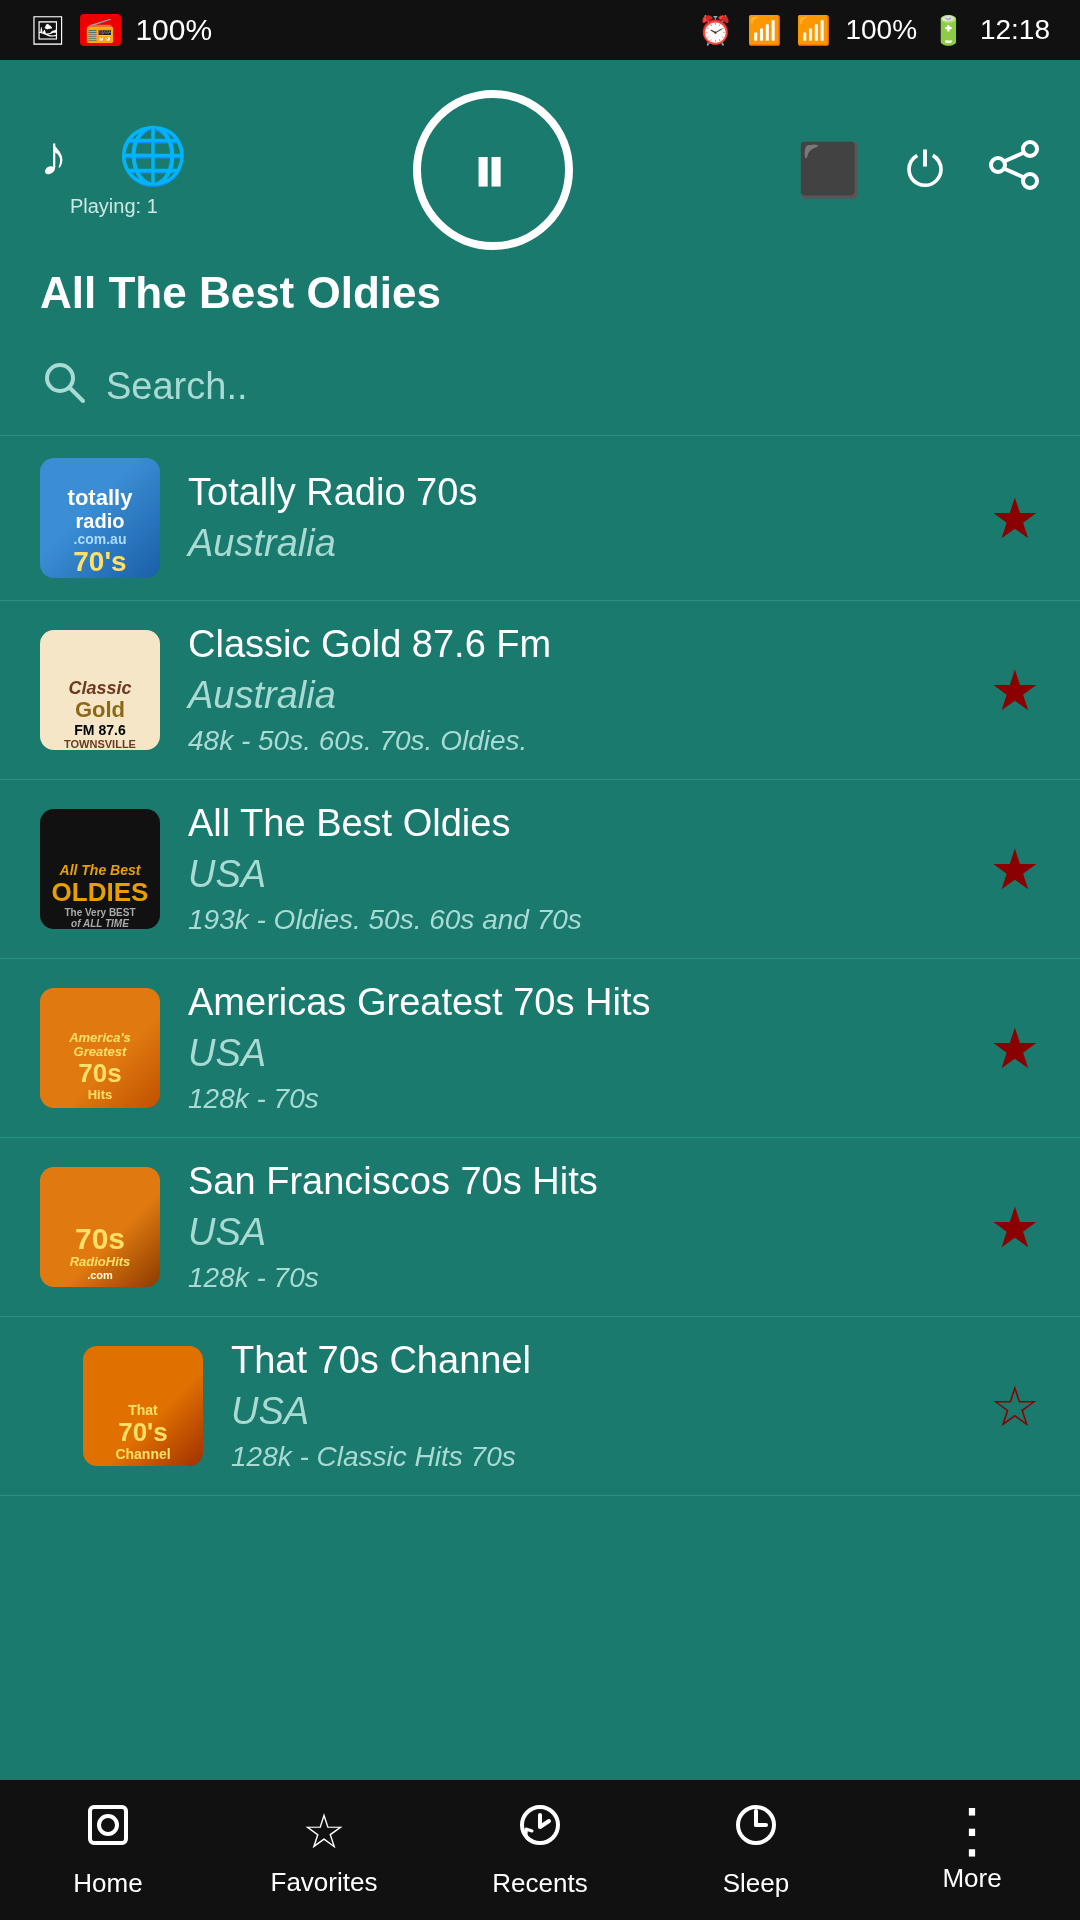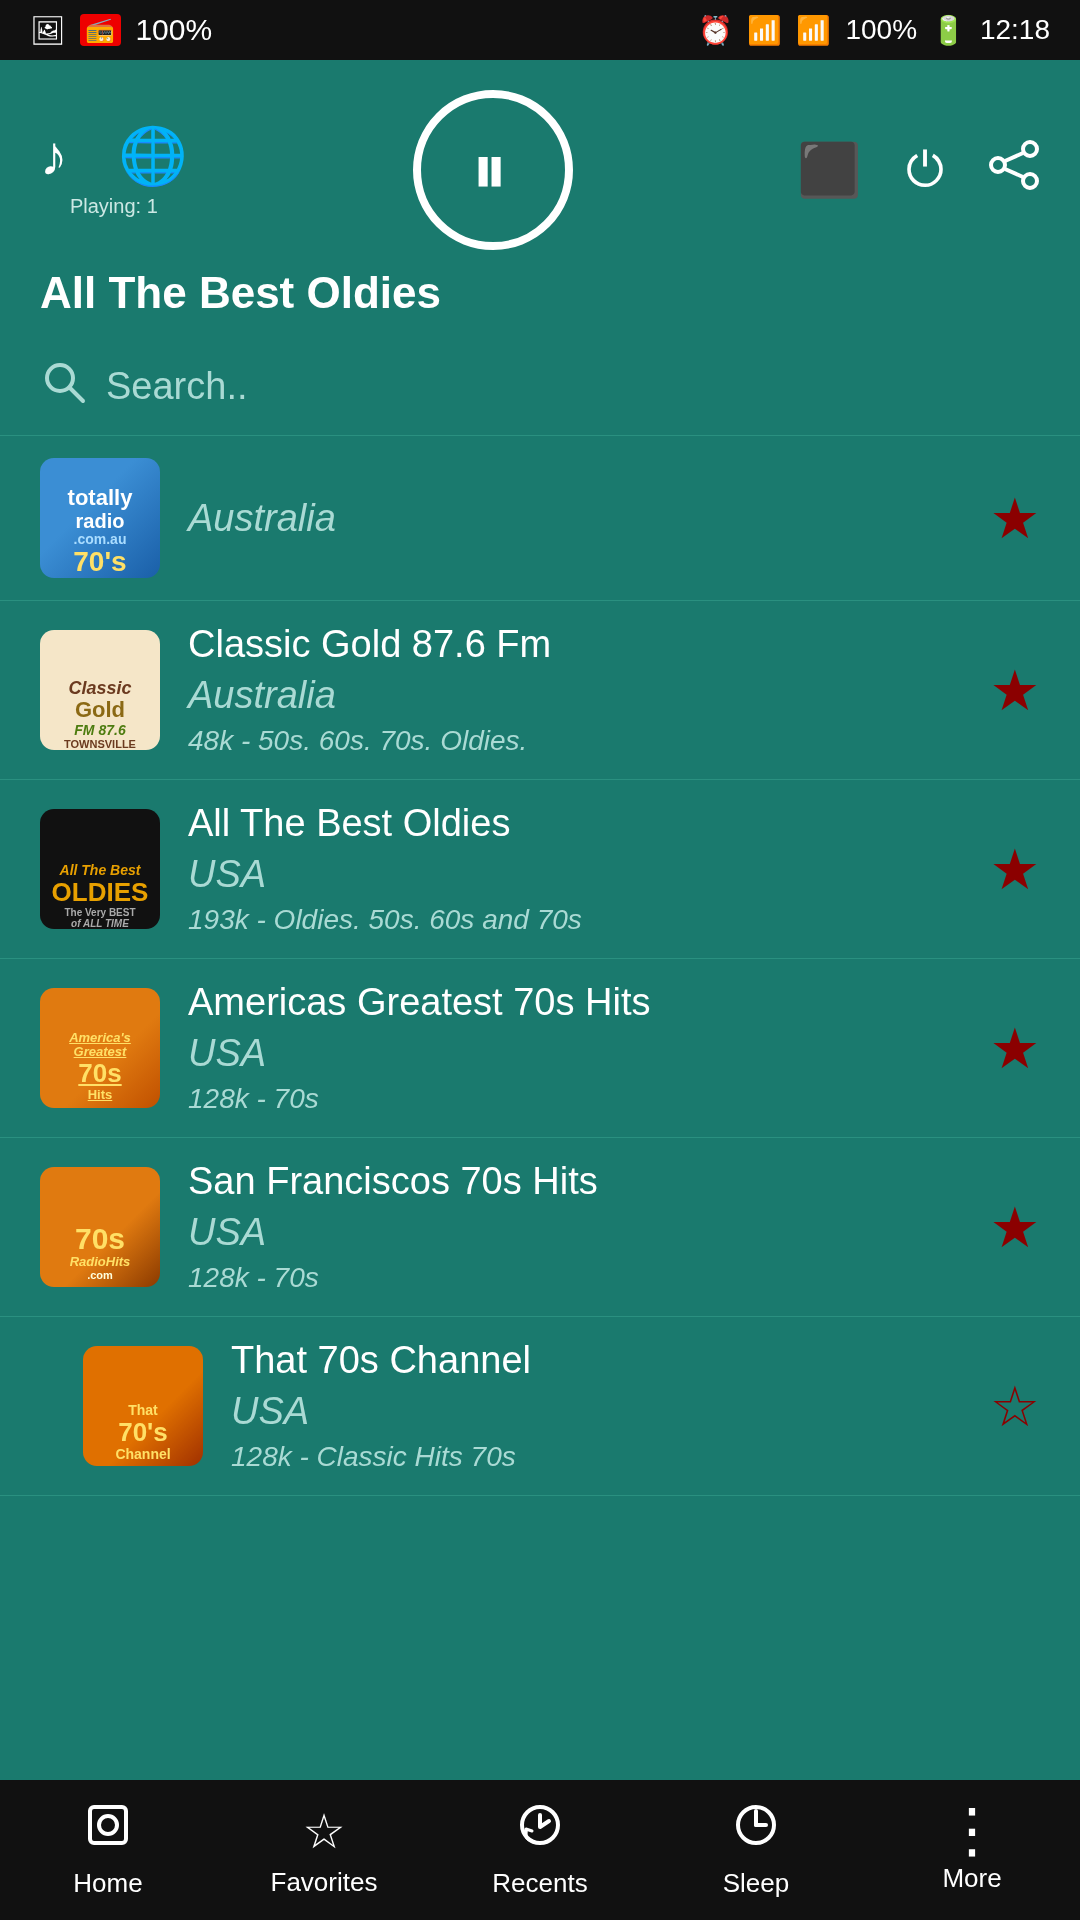--- a/index.html
+++ b/index.html
@@ -223,21 +223,21 @@
       gap: 8px;
       cursor: pointer;
     }
     .nav-icon { font-size: 48px; color: white; }
     .nav-label { font-size: 26px; color: white; }
 
     
     .logo-totally-text { font-size: 24px; line-height: 1.1; }
     .logo-classic-text { font-size: 20px; line-height: 1.1; }
     .logo-oldies-text { font-size: 21px; line-height: 1.1; }
-    .logo-americas-text { font-size: 18px; line-height: 1.1; text-decoration: underline; }
+    .logo-americas-text { font-size: 18px; line-height: 1.1; }
     .logo-sf-text { font-size: 18px; line-height: 1.1; }
     .logo-that70s-text { font-size: 22px; line-height: 1.1; }
   </style>
 </head>
 <body>
 
 <div class="status-bar">
   <div class="status-left">
     <span>🖼</span>
     <span style="font-size:24px;background:#e00;border-radius:4px;padding:2px 6px;font-weight:bold;">📻</span>
@@ -301,31 +301,32 @@
   <div class="station-item">
     <div class="station-logo logo-totally">
       <div class="logo-totally-text">
         <div style="font-size:22px;font-weight:900;">totally</div>
         <div style="font-size:20px;">radio</div>
         <div style="font-size:14px;color:#aaddff;">.com.au</div>
         <div style="font-size:28px;font-weight:900;color:#ffe066;">70's</div>
       </div>
     </div>
     <div class="station-info">
+      <span class="station-name">Totally Radio 70s</span>
       <span class="station-country">Australia</span>
     </div>
     <span class="station-fav fav-filled">★</span>
   </div>
 
   <div class="station-item">
     <div class="station-logo logo-classic">
       <div class="logo-classic-text" style="color:#6b3a1f;text-align:center;">
         <div style="font-size:18px;font-style:italic;font-weight:bold;">Classic</div>
         <div style="font-size:22px;font-weight:900;color:#8b6914;">Gold</div>
-        <div style="font-size:14px;color:#4d7c0f;font-style:italic;">FM 87.6</div>
+        <div style="font-size:14px;color:#000000;">FM 87.6</div>
         <div style="font-size:11px;color:#6b3a1f;">TOWNSVILLE</div>
       </div>
     </div>
     <div class="station-info">
       <span class="station-name">Classic Gold 87.6 Fm</span>
       <span class="station-country">Australia</span>
       <span class="station-meta">48k - 50s. 60s. 70s. Oldies.</span>
     </div>
     <span class="station-fav fav-filled">★</span>
   </div>

